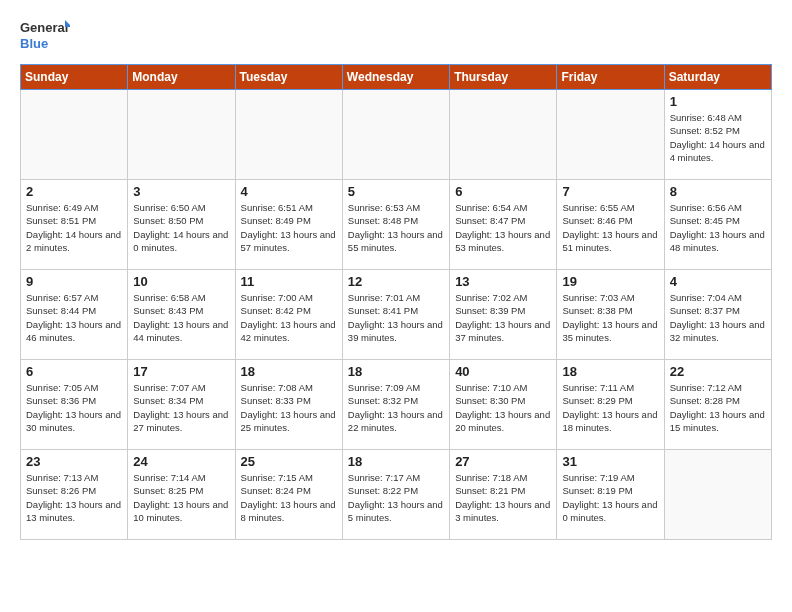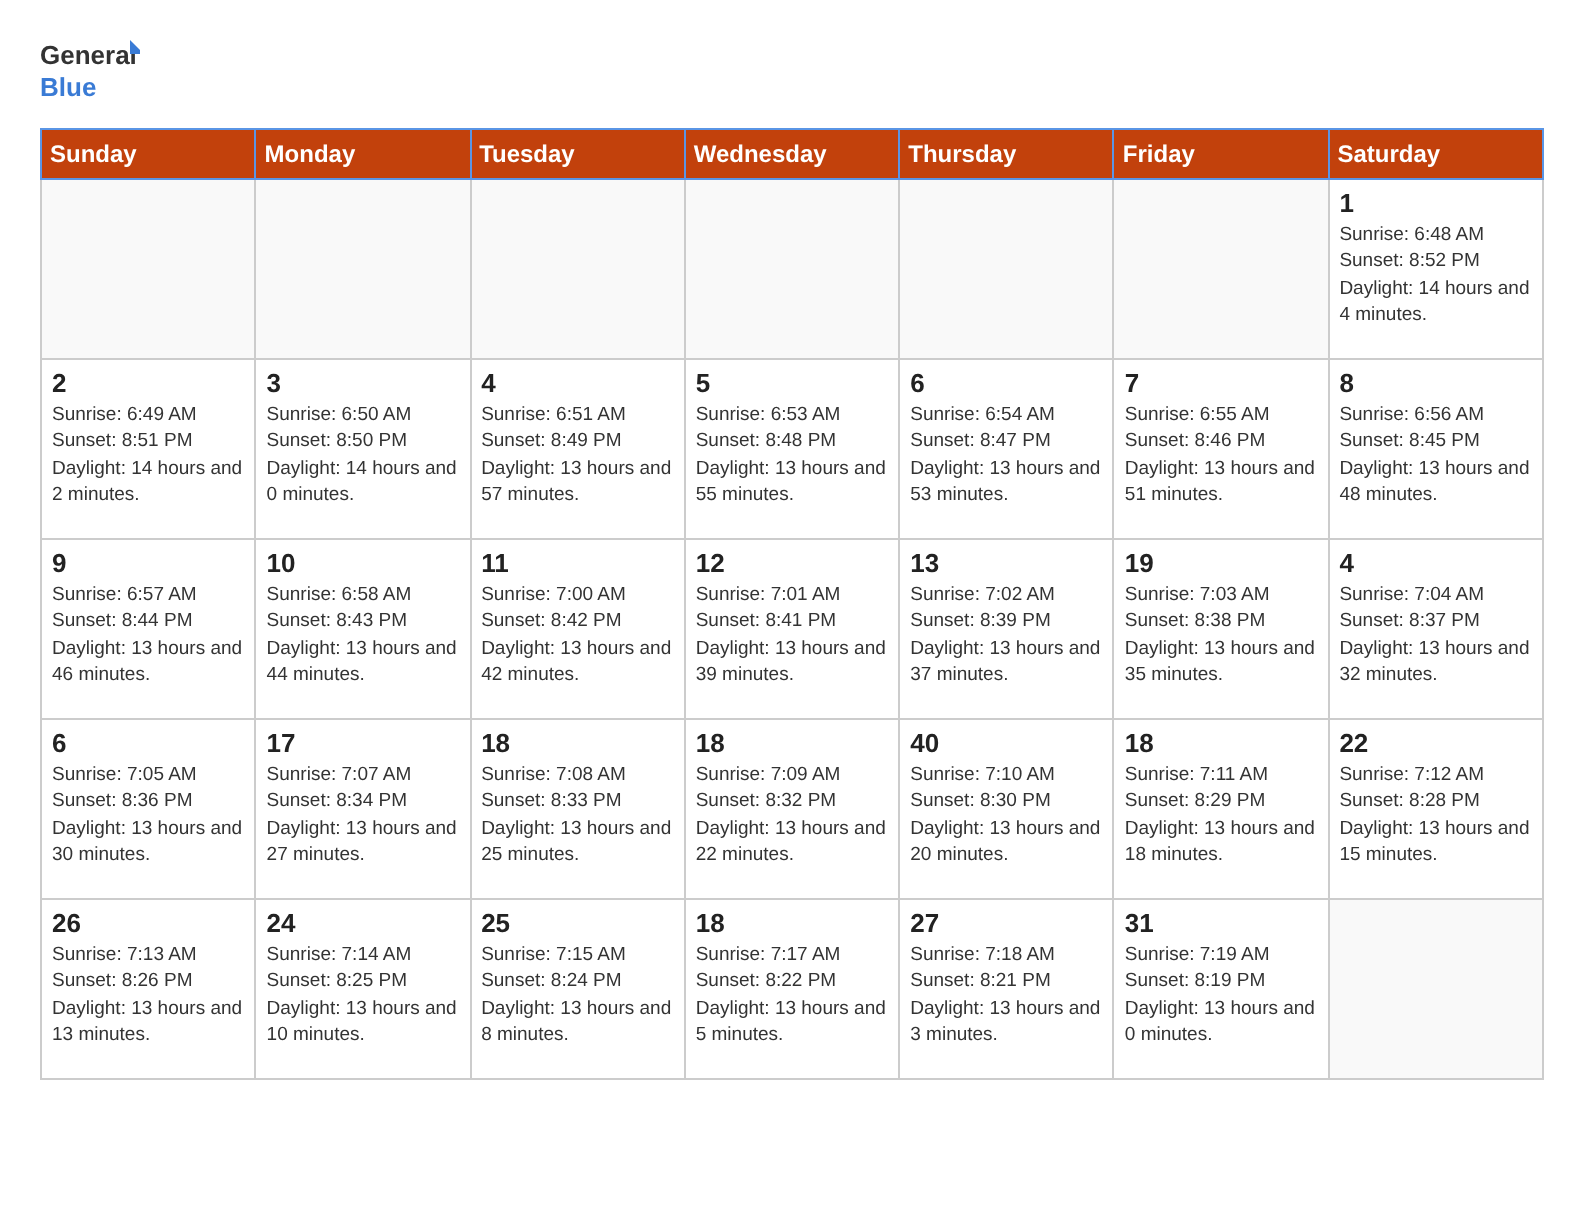--- a/index.html
+++ b/index.html
@@ -199,21 +199,21 @@
           <span class="day-num">18</span>
           <div class="day-info">Sunrise: 7:11 AM<br>Sunset: 8:29 PM<br>Daylight: 13 hours and 18 minutes.</div>
         </td>
         <td>
           <span class="day-num">22</span>
           <div class="day-info">Sunrise: 7:12 AM<br>Sunset: 8:28 PM<br>Daylight: 13 hours and 15 minutes.</div>
         </td>
       </tr>
       <tr>
         <td>
-          <span class="day-num">26</span>
+          <span class="day-num">23</span>
           <div class="day-info">Sunrise: 7:13 AM<br>Sunset: 8:26 PM<br>Daylight: 13 hours and 13 minutes.</div>
         </td>
         <td>
           <span class="day-num">24</span>
           <div class="day-info">Sunrise: 7:14 AM<br>Sunset: 8:25 PM<br>Daylight: 13 hours and 10 minutes.</div>
         </td>
         <td>
           <span class="day-num">25</span>
           <div class="day-info">Sunrise: 7:15 AM<br>Sunset: 8:24 PM<br>Daylight: 13 hours and 8 minutes.</div>
         </td>

